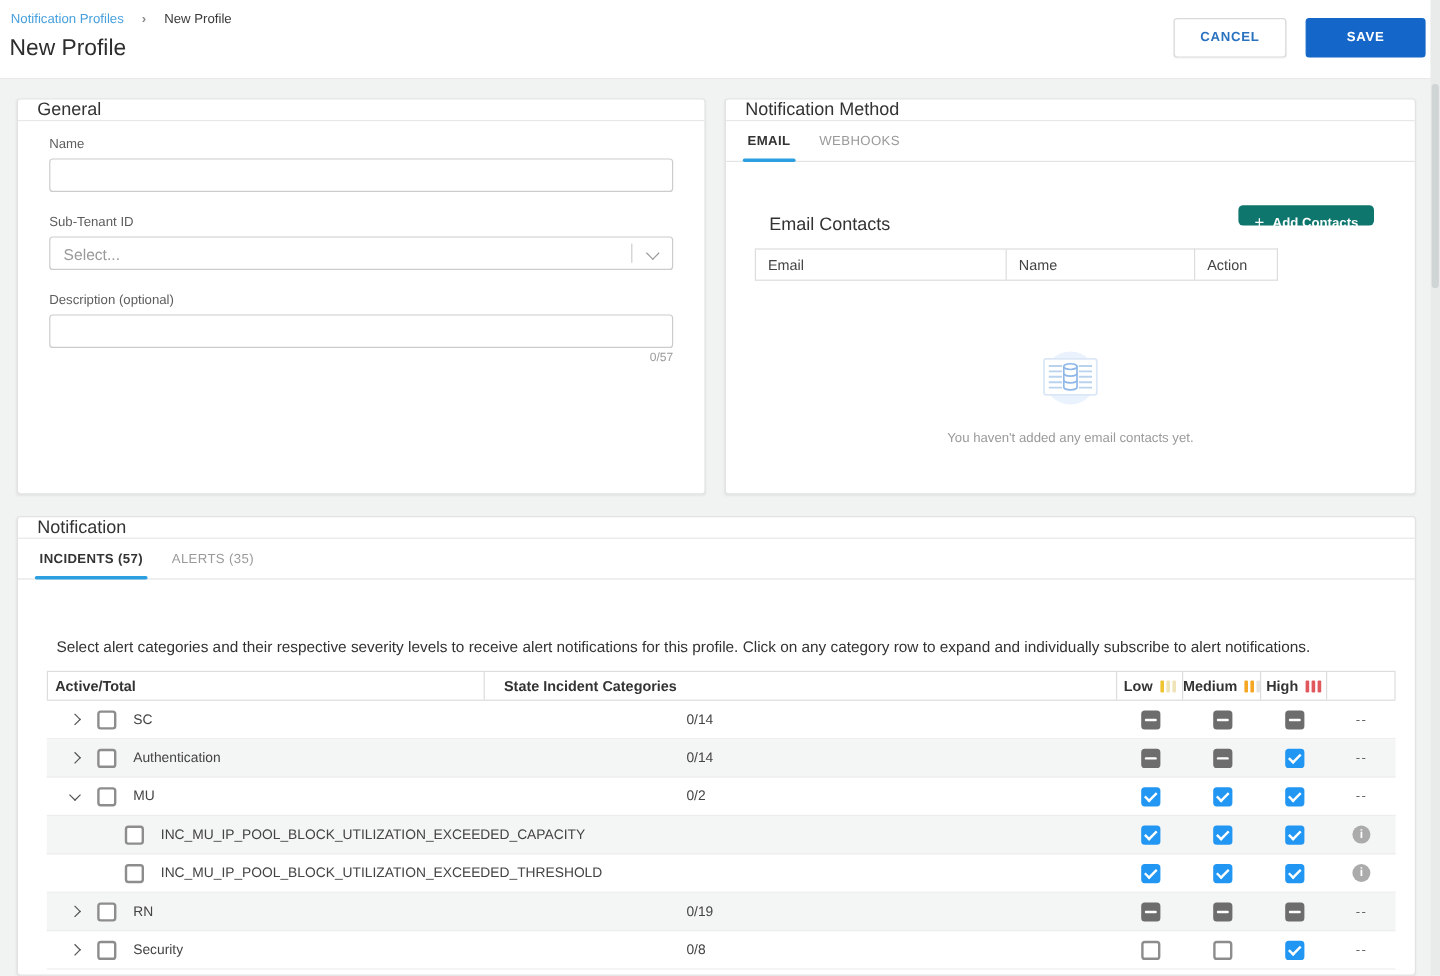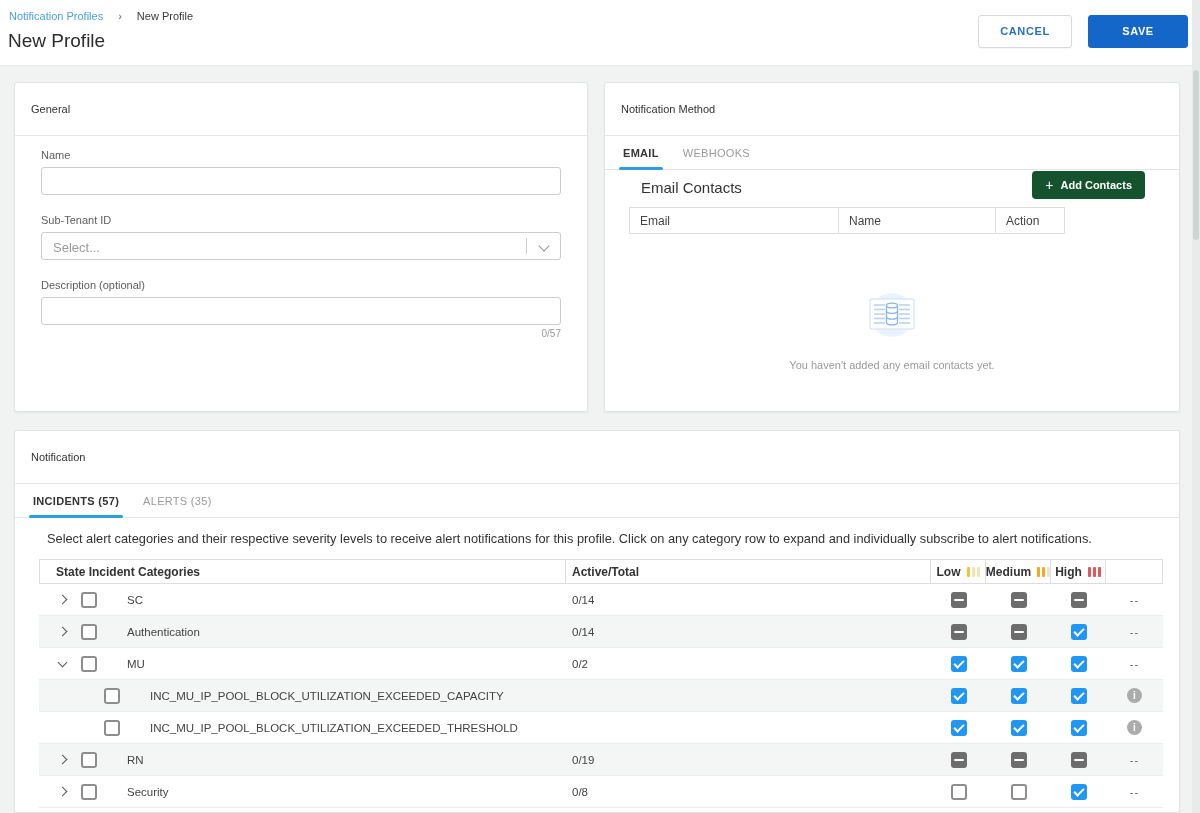--- a/index.html
+++ b/index.html
@@ -12,21 +12,21 @@
   .breadcrumb a { color:#49a0dd; text-decoration:none; cursor:pointer; }
   .crumb-sep { color:#8a8a8a; font-weight:bold; font-size:11px; }
   .crumb-current { color:#3a3a3a; }
   .page-title { position:absolute; top:30px; left:8px; font-size:19px; color:#2d2d2d; }
   .btn { position:absolute; top:15px; height:33px; border-radius:3px; font-size:11px; font-weight:bold; letter-spacing:.6px; text-align:center; line-height:31px; cursor:pointer; }
   .btn-cancel { right:128px; width:94px; background:#fff; border:1px solid #d9d9d9; color:#2a72c0; box-shadow:0 1px 1px rgba(0,0,0,.04); }
   .btn-save { right:12px; width:100px; background:#1467c8; border:1px solid #1467c8; color:#fff; }
 
   
   .panel { position:absolute; background:#fff; border:1px solid #e3e3e3; border-radius:3px; box-shadow:0 1px 2px rgba(0,0,0,.06); }
-  .panel-hd { padding:20px 16px; font-size:11px; color:#333; border-bottom:1px solid #e8e8e8; }
+  .panel-hd { padding:0 16px; font-size:15px; color:#333; border-bottom:1px solid #e8e8e8; }
   #panel-general { left:14px; top:82px; width:574px; height:330px; }
   #panel-method  { left:604px; top:82px; width:576px; height:330px; }
   #panel-subscription { left:14px; top:430px; width:1166px; height:383px; }
 
   
   .form-body { padding:13px 26px; }
   .field { margin-bottom:19px; }
   .field-label { font-size:11px; color:#5d5d5d; margin-bottom:6px; }
   .text-input { width:100%; height:28px; border:1px solid #ccc; border-radius:3px; font-size:12px; padding:0 10px; color:#333; font-family:"Liberation Sans",sans-serif; }
   .select-box { position:relative; width:100%; height:28px; border:1px solid #ccc; border-radius:3px; background:#fff; cursor:pointer; }
@@ -36,21 +36,21 @@
   .char-counter { text-align:right; font-size:10px; color:#999; margin-top:3px; }
 
   
   .tabbar { height:34px; border-bottom:1px solid #e4e4e4; padding-left:18px; display:flex; gap:24px; }
   .tab { font-size:11px; letter-spacing:.3px; color:#9a9a9a; padding-top:11px; cursor:pointer; position:relative; }
   .tab.active { color:#333; font-weight:bold; }
   .tab.active::after { content:""; position:absolute; left:-4px; right:-4px; bottom:-1px; height:3px; background:#2b9fe0; border-radius:2px; }
 
   
   .ec-heading { position:absolute; left:36px; top:96px; font-size:15px; color:#333; }
-  .btn-add { position:absolute; right:34px; top:88px; height:28px; background:#14532d; color:#fff; border-radius:4px; font-size:11px; font-weight:bold; padding:0 13px; line-height:28px; cursor:pointer; }
+  .btn-add { position:absolute; right:34px; top:88px; height:17px; background:#0f766e; color:#fff; border-radius:4px; font-size:11px; font-weight:bold; padding:0 13px; line-height:28px; cursor:pointer; }
   .btn-add .plus { font-weight:normal; font-size:14px; margin-right:7px; vertical-align:-1px; }
   .ec-table { position:absolute; left:24px; top:124px; display:flex; }
   .ec-th { height:27px; border:1px solid #ddd; border-left:none; font-size:12px; color:#444; padding:6px 0 0 10px; }
   .ec-th:first-child { border-left:1px solid #ddd; }
   .ec-th.c-email { width:210px; }
   .ec-th.c-name { width:157px; }
   .ec-th.c-action { width:69px; }
   .empty-state { position:absolute; left:0; right:0; top:208px; text-align:center; }
   .empty-msg { position:absolute; left:0; right:0; top:276px; text-align:center; font-size:11px; color:#9a9a9a; }
 
@@ -65,21 +65,21 @@
   .c-low { width:55px; justify-content:center; }
   .c-med { width:65px; justify-content:center; }
   .c-high{ width:55px; justify-content:center; }
   .c-act { width:57px; justify-content:center; }
   .inc-row { display:flex; height:32px; align-items:center; border-bottom:1px solid #ededed; cursor:pointer; }
   .inc-row:nth-child(odd) { background:#f4f5f5; }
   .inc-row .cell { display:flex; align-items:center; font-size:11.5px; color:#444; height:100%; }
   .inc-row .c-cat { padding-left:14px; gap:0; }
   .inc-row .c-at { padding-left:6px; }
   .inc-row .c-low,.inc-row .c-med,.inc-row .c-high,.inc-row .c-act { justify-content:center; }
-  .row-name { margin-left:30px; }
+  .row-name { margin-left:14px; }
   .child-indent { width:36px; }
 
   
   .chev { width:7px; height:7px; border-right:1.7px solid #555; border-bottom:1.7px solid #555; display:inline-block; margin-left:6px; flex:none; }
   .chev[data-state="collapsed"] { transform:rotate(-45deg); }
   .chev[data-state="expanded"] { transform:rotate(45deg); margin-top:-3px; }
 
   
   .cb { width:16px; height:16px; border-radius:3px; position:relative; flex:none; cursor:pointer; }
   .cb[data-state="unchecked"] { background:#fff; border:2px solid #8d8d8d; }
@@ -184,22 +184,22 @@
 <div class="panel" id="panel-subscription">
   <div class="panel-hd">Notification</div>
   <div class="tabbar">
     <div class="tab active">INCIDENTS (57)</div>
     <div class="tab">ALERTS (35)</div>
   </div>
   <div class="sub-desc">Select alert categories and their respective severity levels to receive alert notifications for this profile. Click on any category row to expand and individually subscribe to alert notifications.</div>
 
   <div class="inc-table">
     <div class="inc-head">
+      <div class="cell c-at">Active/Total</div>
       <div class="cell c-cat">State Incident Categories</div>
-      <div class="cell c-at">Active/Total</div>
       <div class="cell c-low">
           <span>Low</span>
           <span class="bars low">
             <i></i>
             <i></i>
             <i></i>
           </span>
         </div>
       <div class="cell c-med">
           <span>Medium</span>

